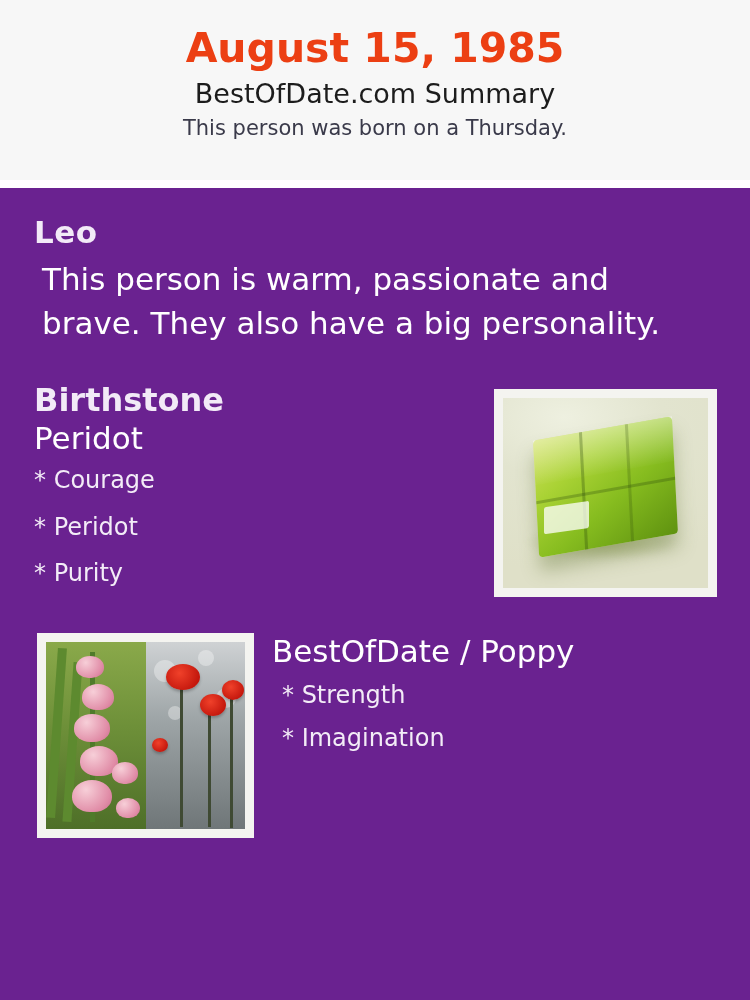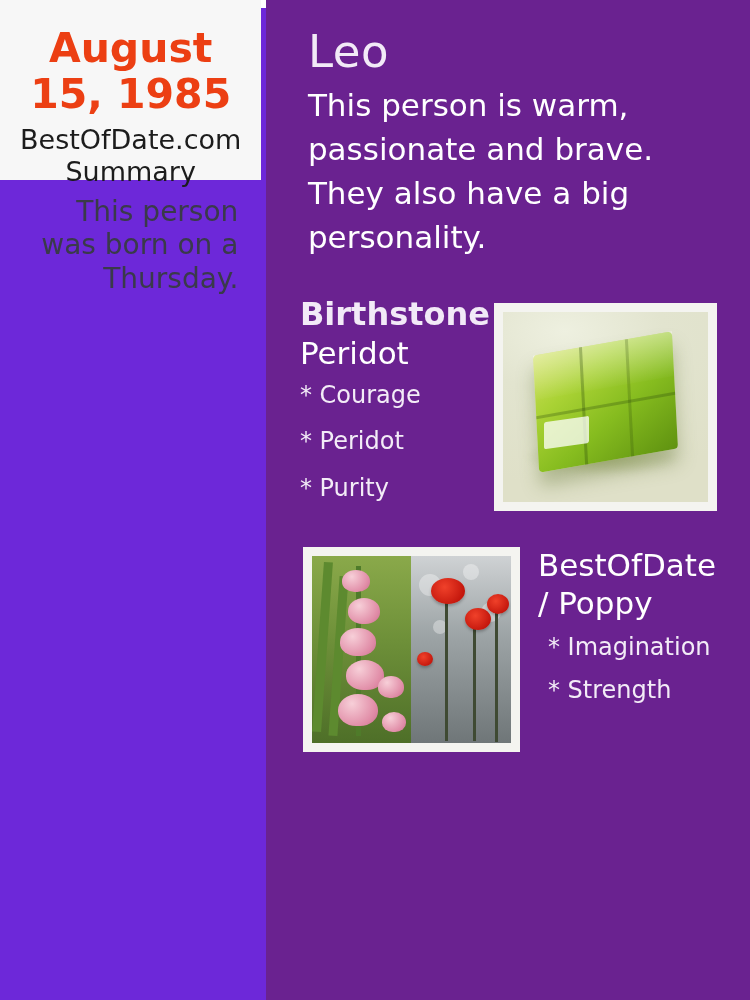--- a/index.html
+++ b/index.html
@@ -10,23 +10,23 @@
     width: 750px;
     height: 1000px;
     background: #ffffff;
     font-family: "DejaVu Sans", "Liberation Sans", sans-serif;
     overflow: hidden;
   }
   .page {
     width: 750px;
     height: 1000px;
     position: relative;
-    background: #6d28d9;
+    background: #000000;
     display: flex;
-    flex-direction: row;
+    flex-direction: column;
   }
 
   
   .header {
     background: #f7f7f7;
     padding: 26px 20px 16px 20px;
     text-align: center;
     box-sizing: border-box;
     height: 180px;
   }
@@ -41,48 +41,47 @@
   }
   .header-sub {
     color: #1c1c1c;
     font-size: 27px;
     line-height: 1.2;
     margin: 0 0 6px 0;
     font-weight: normal;
   }
   .header-note {
     color: #3a3a4a;
-    font-size: 28px;
+    font-size: 21px;
     line-height: 1.2;
     margin: 3px;
     font-weight: normal;
-    text-align: right;
   }
 
   .divider {
     height: 8px;
     background: #ffffff;
     width: 100%;
   }
 
   
   .body-panel {
     background: #6a2290;
     flex: 1;
     position: relative;
     padding: 24px 34px 0 34px;
     box-sizing: border-box;
     color: #ffffff;
   }
 
   .zodiac-title {
-    font-size: 45px;
-    font-weight: normal;
+    font-size: 31px;
+    font-weight: bold;
     color: #f2eaf7;
-    margin: 4px 0 6px 8px;
+    margin: 4px 0 6px 0;
     line-height: 1.05;
     letter-spacing: 0.5px;
   }
   .zodiac-desc {
     font-size: 31px;
     line-height: 1.42;
     color: #ffffff;
     max-width: 650px;
     margin: 8px;
     font-weight: normal;
@@ -341,19 +340,19 @@
             <div class="poppy" style="left:20px; top:22px; width:34px; height:26px;"></div>
             <div class="poppy" style="left:54px; top:52px; width:26px; height:22px;"></div>
             <div class="poppy" style="left:76px; top:38px; width:22px; height:20px;"></div>
             <div class="poppy" style="left:6px; top:96px; width:16px; height:14px;"></div>
           </div>
         </div>
       </div>
 
       <div class="flower-text">
         <div class="flower-name">BestOfDate / Poppy</div>
+        <div class="flower-trait">* Strength</div>
         <div class="flower-trait">* Imagination</div>
-        <div class="flower-trait">* Strength</div>
       </div>
     </div>
 
   </div>
 </div>
 
 </body></html>

